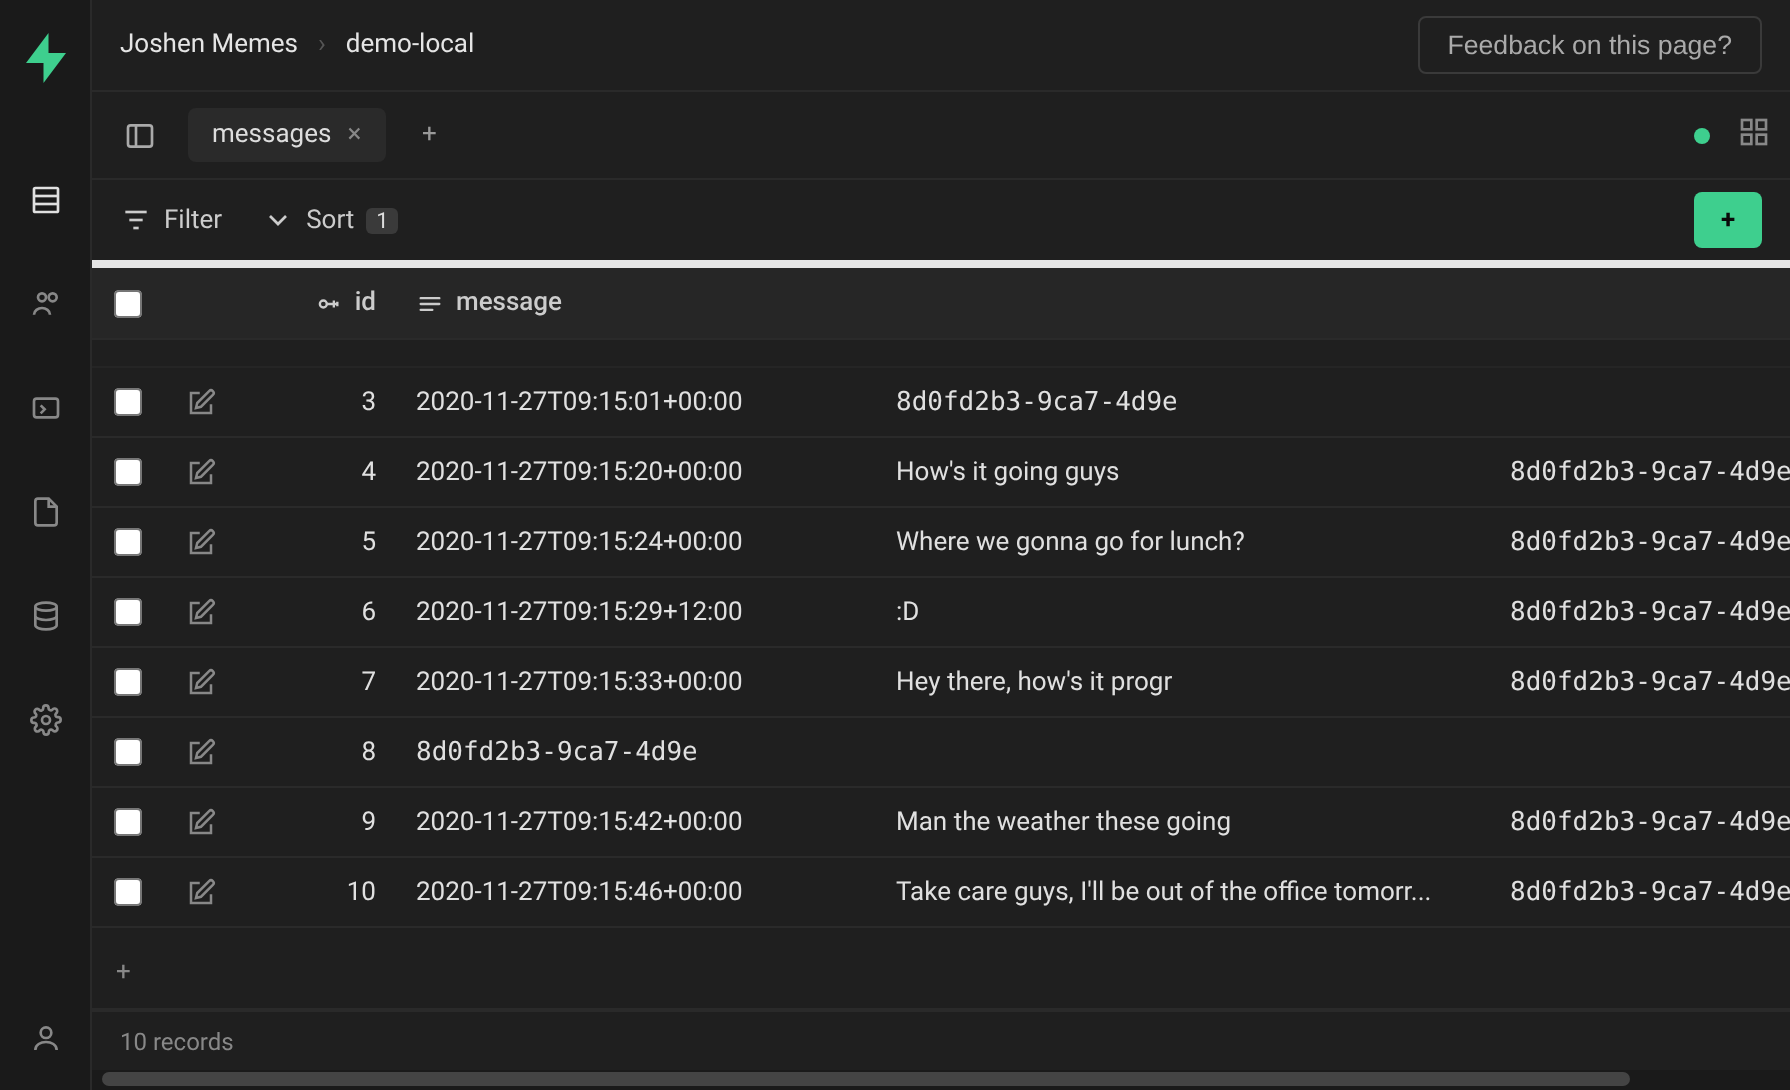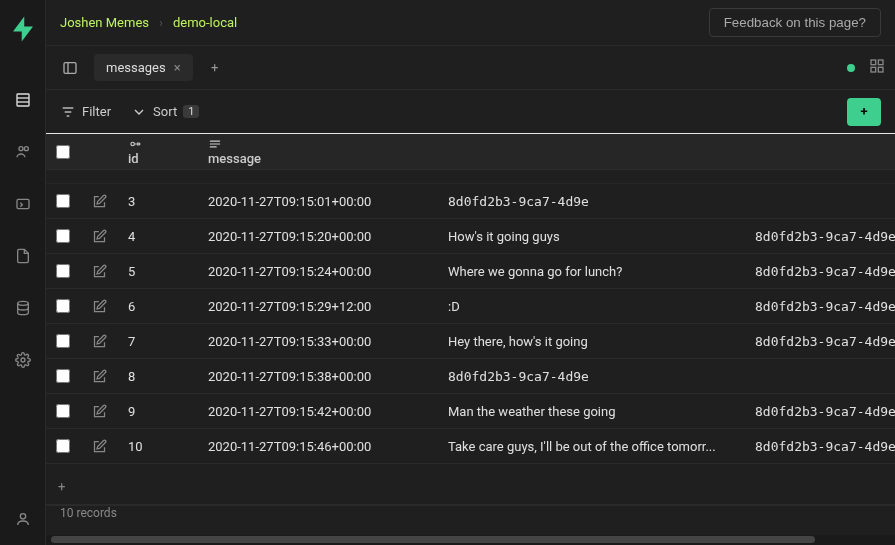--- a/index.html
+++ b/index.html
@@ -22,52 +22,52 @@
       align-items: center;
       padding-top: 8px;
     }
     .nav-rail .logo { width: 30px; height: 30px; margin-bottom: 30px; margin-top: 6px; }
     .nav-rail .nav-item { width: 24px; height: 24px; margin: 14px 0; display:flex; align-items:center; justify-content:center; color:#888; cursor:pointer; }
     .nav-rail .nav-item.active { color:#e0e0e0; }
     .nav-rail .spacer { flex:1; }
     .main { flex:1; display:flex; flex-direction:column; background:#1f1f1f; }
     .topbar { height: 46px; display:flex; align-items:center; padding: 0 14px; border-bottom: 1px solid #2a2a2a; }
     .breadcrumb { display:flex; align-items:center; gap:10px; color:#999; }
-    .breadcrumb .crumb { cursor:pointer; color:#bef264; }
+    .breadcrumb .crumb { cursor:pointer; color:#e5e5e5; }
     .breadcrumb .chev { color:#555; }
     .topbar .spacer { flex:1; }
     .feedback-btn { border:1px solid #3a3a3a; background:transparent; color:#aaa; padding:6px 14px; border-radius:4px; cursor:pointer; }
     .tabsbar { height:44px; display:flex; align-items:center; padding:0 10px; border-bottom:1px solid #2a2a2a; }
     .panel-toggle { width:28px; height:28px; display:flex; align-items:center; justify-content:center; color:#aaa; cursor:pointer; margin-right:10px; }
     .tab { display:flex; align-items:flex-start; gap:8px; background:#2a2a2a; padding:6px 12px; border-radius:4px; color:#ddd; margin-right:8px; }
     .tab .close-x { color:#888; cursor:pointer; }
     .new-tab-btn { width:28px; height:28px; display:flex; align-items:center; justify-content:center; color:#999; cursor:pointer; border-radius:4px; }
     .tabsbar .spacer { flex:1; }
     .status-dot { width:8px; height:8px; border-radius:50%; background:#3ecf8e; margin-right:14px; }
     .view-toggle { color:#888; cursor:pointer; }
-    .toolbar { height:44px; display:flex; align-items:center; padding:0 14px; gap:20px; border-bottom:1px solid #e5e5e5; }
+    .toolbar { height:44px; display:flex; align-items:center; padding:0 14px; gap:20px; border-bottom:4px solid #e5e5e5; }
     .tool-btn { display:flex; align-items:center; gap:6px; color:#ccc; cursor:pointer; }
     .sort-badge { background:#3a3a3a; border-radius:3px; padding:0 5px; font-size:11px; color:#ddd; }
     .toolbar .spacer { flex:1; }
     .add-btn { background:#3ecf8e; width:34px; height:28px; border-radius:4px; display:flex; align-items:center; justify-content:center; cursor:pointer; color:#0a0a0a; font-weight:bold; }
     .table-area { flex:1; display:flex; flex-direction:column; overflow:hidden; }
     .thead, .trow { display:flex; align-items:center; border-bottom:1px solid #2a2a2a; }
     .thead { height:36px; background:#262626; font-weight:500; color:#ccc; }
     .trow { height:35px; background:#1f1f1f; }
-    .cell { padding:0 10px; display:flex; align-items:flex-start; overflow:hidden; white-space:nowrap; text-overflow:ellipsis;flex-direction:column; }
+    .cell { padding:0 10px; display:flex; align-items:flex-end; overflow:hidden; white-space:nowrap; text-overflow:ellipsis; }
     .cell-check { width:36px; justify-content:center; }
     .cell-edit { width:36px; justify-content:center; color:#888; cursor:pointer; }
     .cell-id { width:80px; justify-content:flex-end; text-align:right; }
     .cell-date { width:240px; }
     .cell-msg { flex:1; min-width:0; }
     .cell-user { width:150px; font-family: ui-monospace, monospace; }
     .thead .cell svg { margin-right:6px; flex-shrink:0; }
     input[type=checkbox]{ width:14px; height:14px; accent-color:#3ecf8e; background:#333; cursor:pointer; }
     .addrow { height:36px; display:flex; align-items:center; padding-left:12px; color:#888; cursor:pointer; border-bottom:1px solid #2a2a2a; }
-    .footer { height:30px; display:flex; align-items:flex-start; padding:0 14px; color:#888; font-size:12px; border-top:1px solid #2a2a2a; }
+    .footer { height:30px; display:flex; align-items:center; padding:0 14px; color:#888; font-size:12px; border-top:1px solid #2a2a2a; }
     .hscroll { height:10px; background:#1a1a1a; }
     .hscroll .thumb { height:7px; background:#444; width:90%; margin-left:5px; border-radius:4px; margin-top:1px; }
     .rows-scroll { flex:1; overflow:hidden; }
     .partial-row { height:14px; opacity:.6; border-bottom:1px solid #2a2a2a; }
     .ico { width:16px; height:16px; stroke:currentColor; fill:none; stroke-width:2; }
   </style>
 </head>
 <body>
 
 <div class="nav-rail">
@@ -265,35 +265,34 @@
             <input type="checkbox" style="">
           </div>
           <div class="cell cell-edit">
             <svg class="ico" viewBox="0 0 24 24" style="width:15px;height:15px">
               <path d="M11 4H4v16h16v-7"></path>
               <path d="M18.5 2.5a2 2 0 0 1 3 3L12 15l-4 1 1-4z"></path>
             </svg>
           </div>
           <div class="cell cell-id">7</div>
           <div class="cell cell-date">2020-11-27T09:15:33+00:00</div>
-          <div class="cell cell-msg">Hey there, how's it going</div>
+          <div class="cell cell-msg">Hey there, how's it progr</div>
           <div class="cell cell-user">8d0fd2b3-9ca7-4d9e</div>
         </div>
         <div class="trow">
           <div class="cell cell-check">
             <input type="checkbox" style="">
           </div>
           <div class="cell cell-edit">
             <svg class="ico" viewBox="0 0 24 24" style="width:15px;height:15px">
               <path d="M11 4H4v16h16v-7"></path>
               <path d="M18.5 2.5a2 2 0 0 1 3 3L12 15l-4 1 1-4z"></path>
             </svg>
           </div>
           <div class="cell cell-id">8</div>
-          <div class="cell cell-date">2020-11-27T09:15:38+00:00</div>
           <div class="cell cell-user">8d0fd2b3-9ca7-4d9e</div>
         </div>
         <div class="trow">
           <div class="cell cell-check">
             <input type="checkbox" style="">
           </div>
           <div class="cell cell-edit">
             <svg class="ico" viewBox="0 0 24 24" style="width:15px;height:15px">
               <path d="M11 4H4v16h16v-7"></path>
               <path d="M18.5 2.5a2 2 0 0 1 3 3L12 15l-4 1 1-4z"></path>

